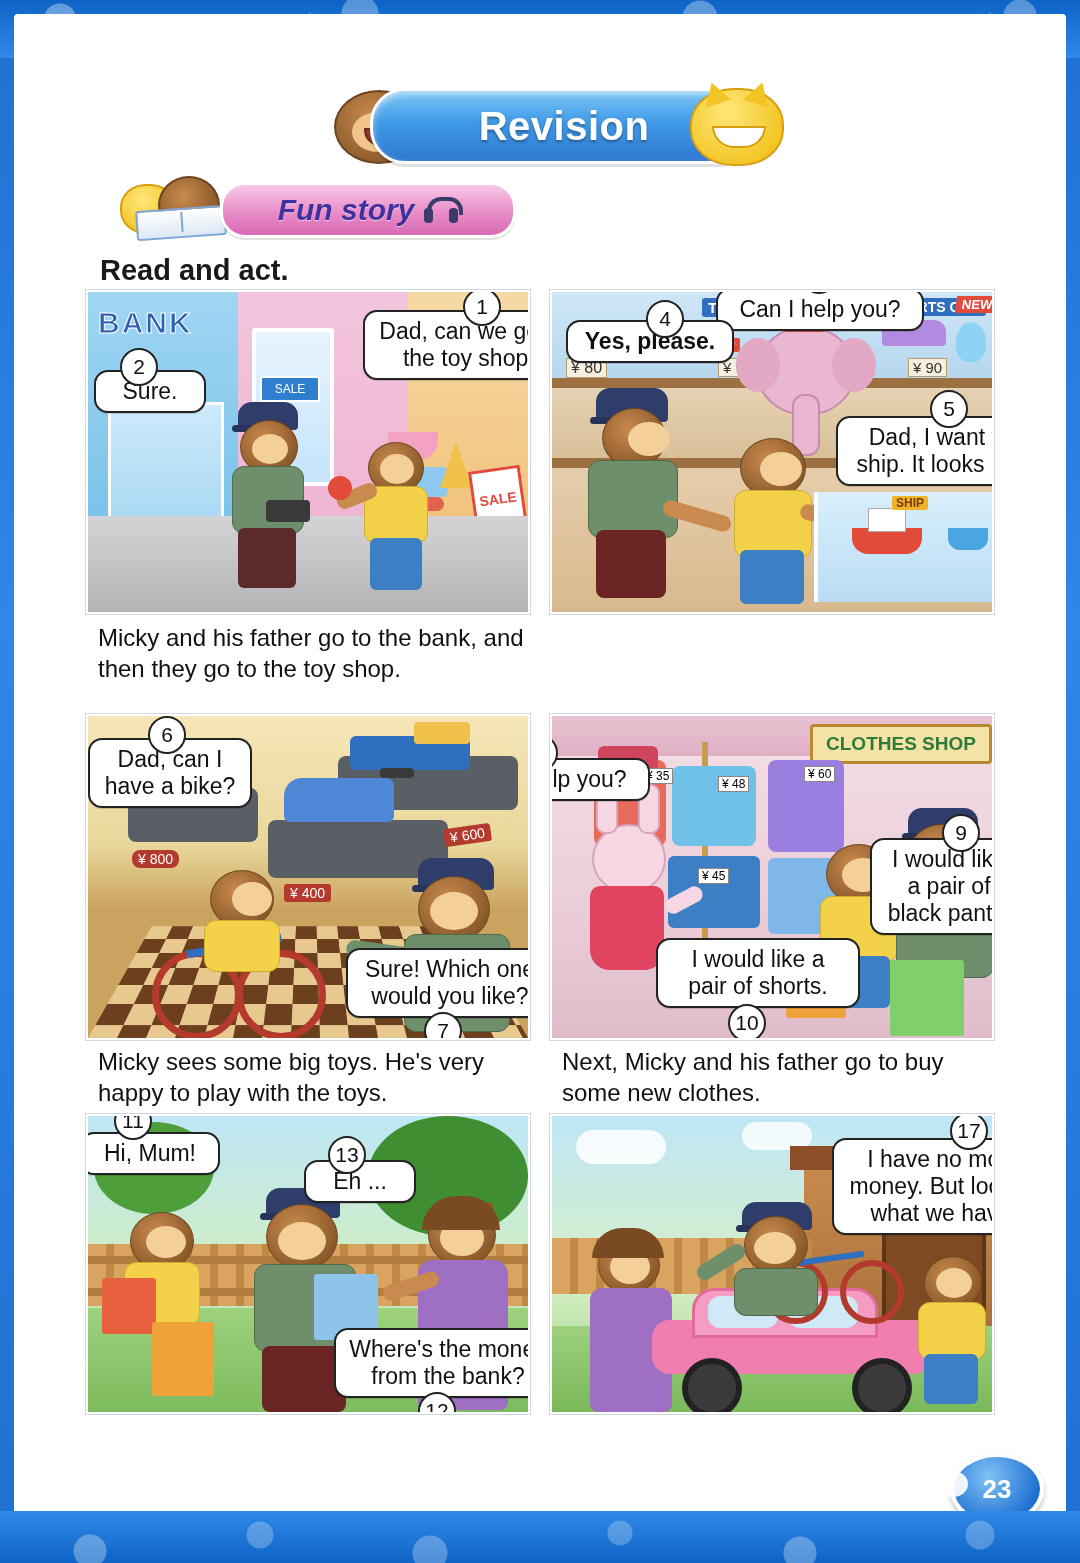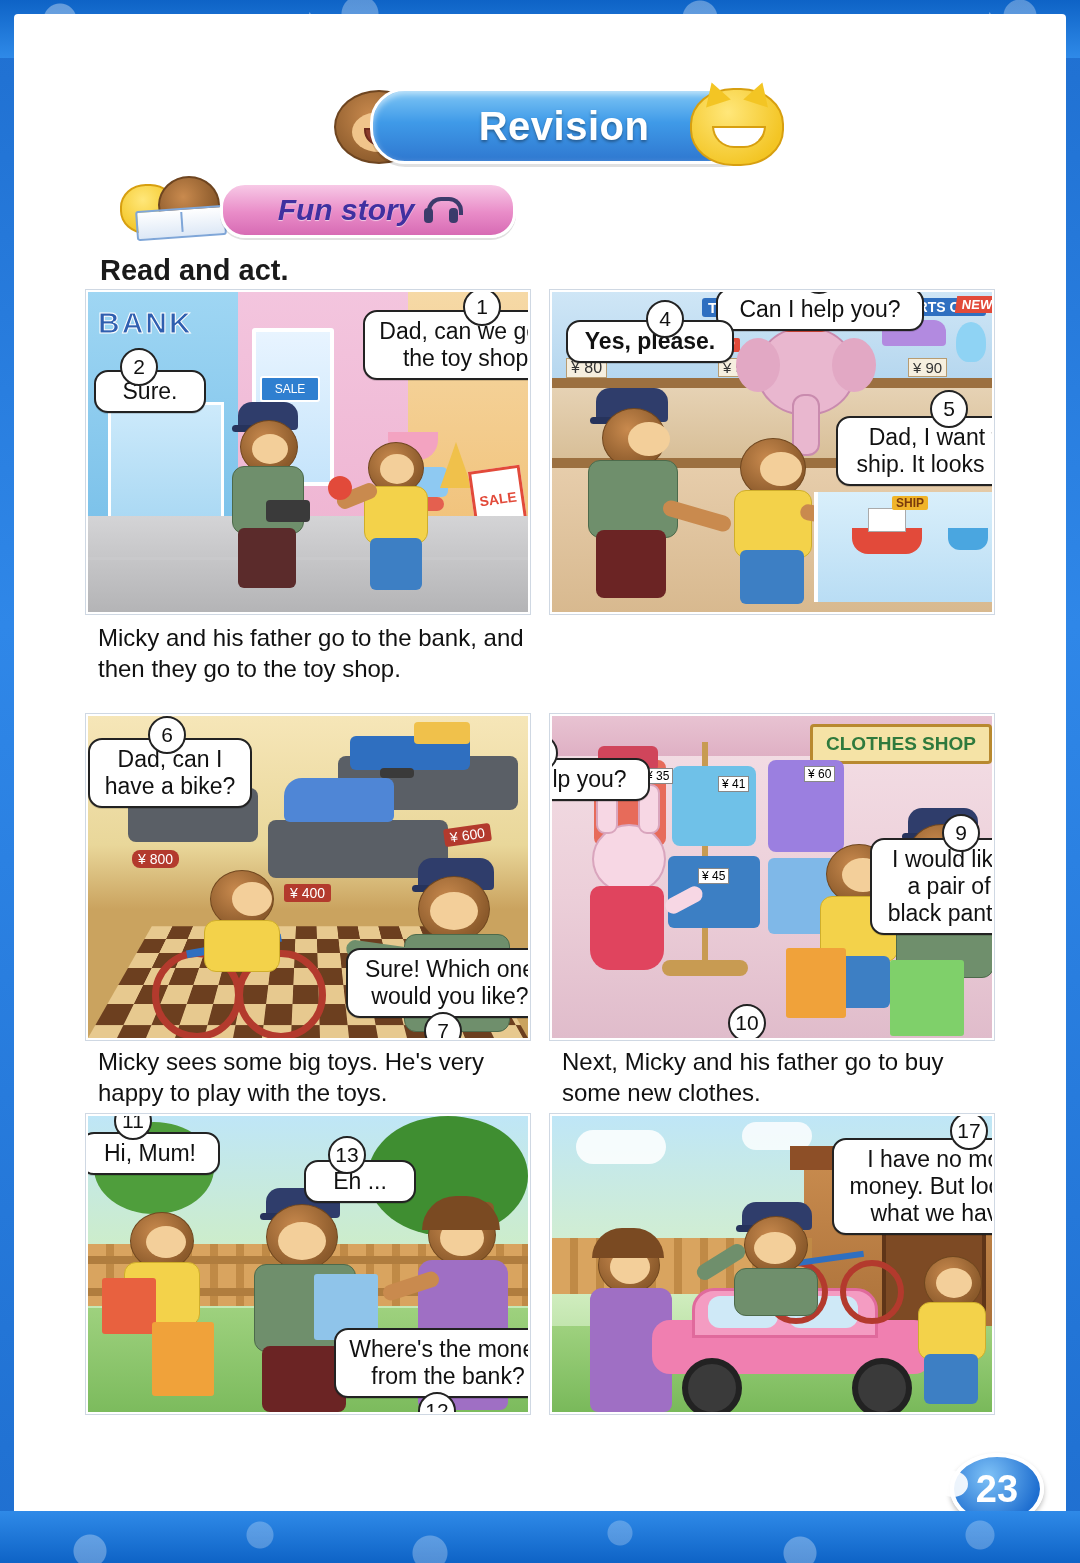--- a/index.html
+++ b/index.html
@@ -133,21 +133,21 @@
   }
   .num{
     position:absolute;width:34px;height:34px;border-radius:50%;
     background:#ffffff;border:2px solid #222;color:#111;
     font-size:21px;display:flex;align-items:center;justify-content:center;
   }
   
   .page-num{
     position:absolute;right:22px;bottom:24px;width:86px;height:64px;border-radius:50%;
     background:radial-gradient(circle at 40% 30%,#7fc2f7,#1f6fd0 75%);
-    border:4px solid #ffffff;color:#ffffff;font-size:38px;font-weight:bold;
+    border:4px solid #ffffff;color:#ffffff;font-size:26px;font-weight:bold;
     display:flex;align-items:center;justify-content:center;
     box-shadow:0 3px 5px rgba(0,0,0,.25);
   }
   .page-num:before{
     content:"";position:absolute;left:-16px;top:14px;width:30px;height:26px;border-radius:50%;
     background:#ffffff;opacity:.9;
   }
 </style>
 </head>
 <body>
@@ -381,21 +381,21 @@
       <div style="position:absolute;left:110px;top:244px;width:86px;height:16px;background:#c89b52;border-radius:8px;"></div>
 
       <div style="position:absolute;left:42px;top:44px;width:72px;height:86px;background:#e76b5a;border-radius:8px;"></div>
       <div style="position:absolute;left:120px;top:50px;width:84px;height:80px;background:#6fc1e8;border-radius:8px;"></div>
       <div style="position:absolute;left:216px;top:44px;width:76px;height:92px;background:#9b7fe0;border-radius:8px;"></div>
       <div style="position:absolute;left:116px;top:140px;width:92px;height:72px;background:#3c7fc4;border-radius:6px;"></div>
       <div style="position:absolute;left:216px;top:142px;width:78px;height:76px;background:#7fb8e8;border-radius:6px;"></div>
       <div style="position:absolute;left:46px;top:30px;width:60px;height:26px;background:#d0455b;border-radius:6px;"></div>
 
       <div style="position:absolute;left:90px;top:52px;font-size:12px;background:#fff;border:1px solid #888;padding:0 3px;">¥ 35</div>
-      <div style="position:absolute;left:166px;top:60px;font-size:12px;background:#fff;border:1px solid #888;padding:0 3px;">¥ 41</div>
+      <div style="position:absolute;left:166px;top:60px;font-size:12px;background:#fff;border:1px solid #888;padding:0 3px;">¥ 48</div>
       <div style="position:absolute;left:252px;top:50px;font-size:12px;background:#fff;border:1px solid #888;padding:0 3px;">¥ 60</div>
       <div style="position:absolute;left:146px;top:152px;font-size:12px;background:#fff;border:1px solid #888;padding:0 3px;">¥ 45</div>
 
       <div style="position:absolute;left:14px;top:84px;width:130px;height:230px;">
         <div style="position:absolute;left:26px;top:24px;width:70px;height:66px;border-radius:50%;background:#f7d7e4;border:2px solid #d9a5bd;"></div>
         <div style="position:absolute;left:30px;top:-16px;width:18px;height:46px;border-radius:9px;background:#f7d7e4;border:2px solid #d9a5bd;"></div>
         <div style="position:absolute;left:72px;top:-16px;width:18px;height:46px;border-radius:9px;background:#f7d7e4;border:2px solid #d9a5bd;"></div>
         <div style="position:absolute;left:24px;top:86px;width:74px;height:84px;background:#e0445e;border-radius:10px 10px 20px 20px;"></div>
         <div style="position:absolute;left:98px;top:92px;width:40px;height:16px;background:#f7d7e4;border-radius:8px;transform:rotate(-28deg);"></div>
       </div>
@@ -419,20 +419,23 @@
       <div class="bubble" style="left:-110px;top:42px;width:180px;">
         <span>Can I help you?</span>
       </div>
       <div class="num" style="left:-32px;top:18px;">8</div>
 
       <div class="bubble" style="left:318px;top:122px;width:130px;">
         <span>I would like a pair of black pants.</span>
       </div>
       <div class="num" style="left:390px;top:98px;">9</div>
 
+      <div class="bubble" style="left:104px;top:222px;width:176px;">
+        <span>I would like a pair of shorts.</span>
+      </div>
       <div class="num" style="left:176px;top:288px;">10</div>
     </div>
     <div class="caption" style="left:548px;top:1032px;width:446px;">
       <span>Next, Micky and his father go to buy some new clothes.</span>
     </div>
 
     <div class="panel" style="left:72px;top:1100px;width:440px;height:296px;background:linear-gradient(180deg,#bfe6f7 0%,#cfeec2 52%,#a8d98c 100%);">
 
       <div style="position:absolute;left:6px;top:6px;width:120px;height:92px;border-radius:50%;background:#4f9e3c;"></div>
       <div style="position:absolute;left:280px;top:0;width:160px;height:120px;border-radius:50%;background:#3f8e31;"></div>

